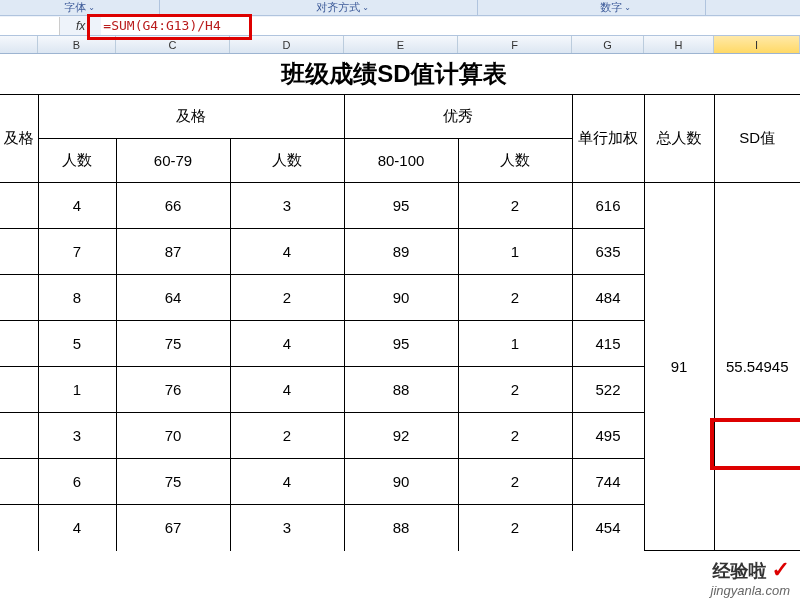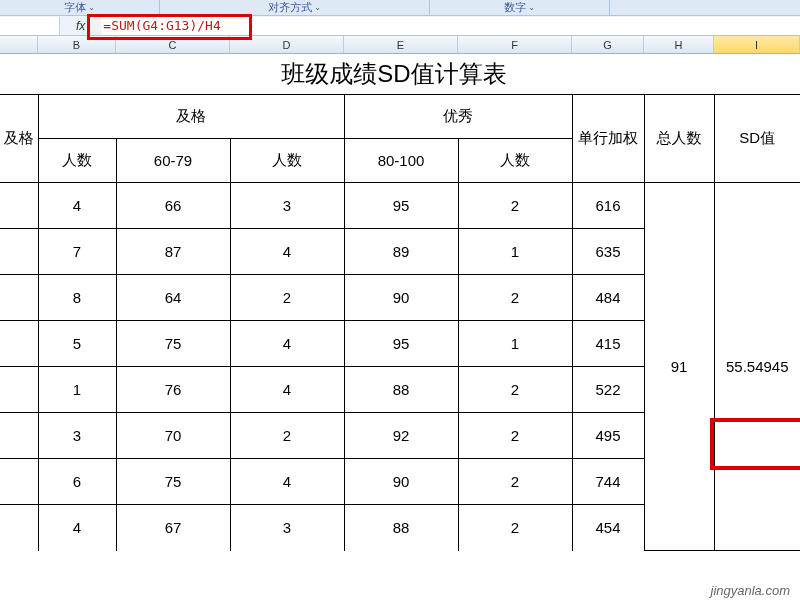--- a/index.html
+++ b/index.html
@@ -1,38 +1,38 @@
 <!DOCTYPE html>
 <html><head>
   <meta charset="utf-8">
   <style>
     * { box-sizing: border-box; margin: 0; padding: 0; }
     body { font-family: "Microsoft YaHei", Arial, sans-serif; font-size: 12px; background: #fff; overflow: hidden; width: 800px; height: 600px; position: relative; }
     
-    .ribbon-labels { display: flex; height: 16px; background: #dfe9f5; border-bottom: 1px solid #b0c4de; }
+    .ribbon-labels { display: flex; height: 16px; background: #dfe9f5; border-bottom: 1px solid #b0c4de; gap: 48px; }
     .ribbon-label-group { border-right: 1px solid #b0c4de; display: flex; align-items: center; justify-content: center; color: #3b5998; font-size: 11px; padding: 0 8px; }
     .ribbon-label-group.font { width: 160px; }
     .ribbon-label-group.align { width: 270px; text-align: center; }
     .ribbon-label-group.number { width: 180px; }
     .ribbon-dropdown-indicator { color: #3b5998; font-size: 8px; margin-left: 2px; }
     
     .formula-bar { display: flex; align-items: center; height: 20px; background: #eef3fa; border-bottom: 1px solid #b0c4de; gap: 8px; }
     .name-box { width: 60px; height: 18px; border-right: 1px solid #ccc; background: #fff; }
     .fx-label { padding: 0 8px; font-style: italic; color: #333; font-size: 12px; }
     .formula-input { flex: 1; height: 18px; background: #fff; border: none; font-family: monospace; font-size: 13px; padding-left: 2px; color: #b91c1c; outline: none; }
     
     .formula-highlight { position: absolute; top: 14px; left: 87px; width: 165px; height: 26px; border: 3px solid #d00; box-sizing: border-box; pointer-events: none; z-index: 100; }
     
     .col-headers { display: flex; height: 18px; background: linear-gradient(#f5f8fc, #dce6f2); border-bottom: 1px solid #9db4d1; }
     .col-header { border-right: 1px solid #bcd; display: flex; align-items: center; justify-content: center; color: #333; font-size: 11px; }
     .col-header.selected { background: linear-gradient(#ffe9a8, #ffd966); }
     
     .spreadsheet { position: relative; }
     
-    .title-row { height: 40px; display: flex; align-items: center; justify-content: center; font-size: 24px; font-weight: normal; width: 788px; }
+    .title-row { height: 40px; display: flex; align-items: center; justify-content: center; font-size: 24px; font-weight: bold; width: 788px; }
     
     .table-container { position: relative; }
     
     .main-table { border-collapse: collapse; table-layout: fixed; }
     .main-table td, .main-table th { border: 1.5px solid #000; text-align: center; vertical-align: middle; font-size: 15px; padding: 0; }
     
     .header-row-1 td { height: 44px; }
     .header-row-2 td { height: 44px; }
     .data-row td { height: 46px; }
     
@@ -186,14 +186,18 @@
         <td style="border-bottom:none;">2</td>
         <td style="border-bottom:none;">454</td>
       </tr>
     </tbody>
       </table>
     <div class="result-highlight"></div>
   </div>
 </div>
 
 <div class="watermark">
+  <div class="watermark-main">
+    <span>经验啦</span>
+    <span class="check">✓</span>
+  </div>
   <div class="watermark-sub">jingyanla.com</div>
 </div>
 
 </body></html>

